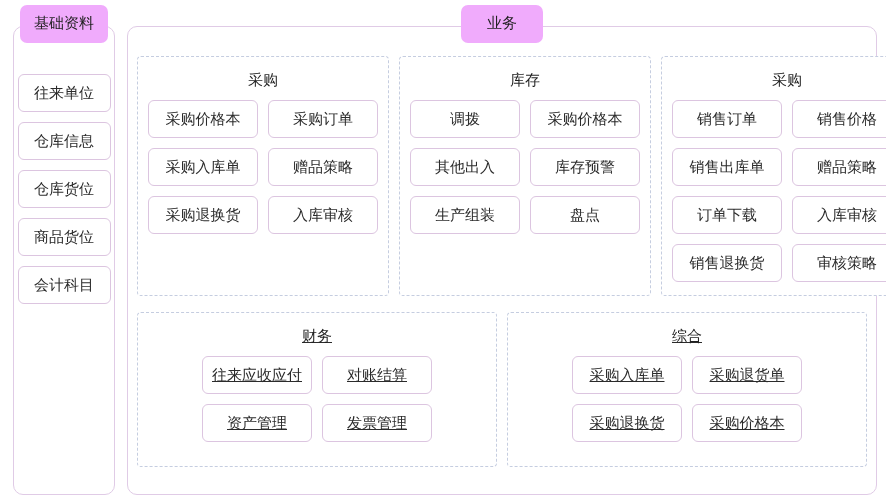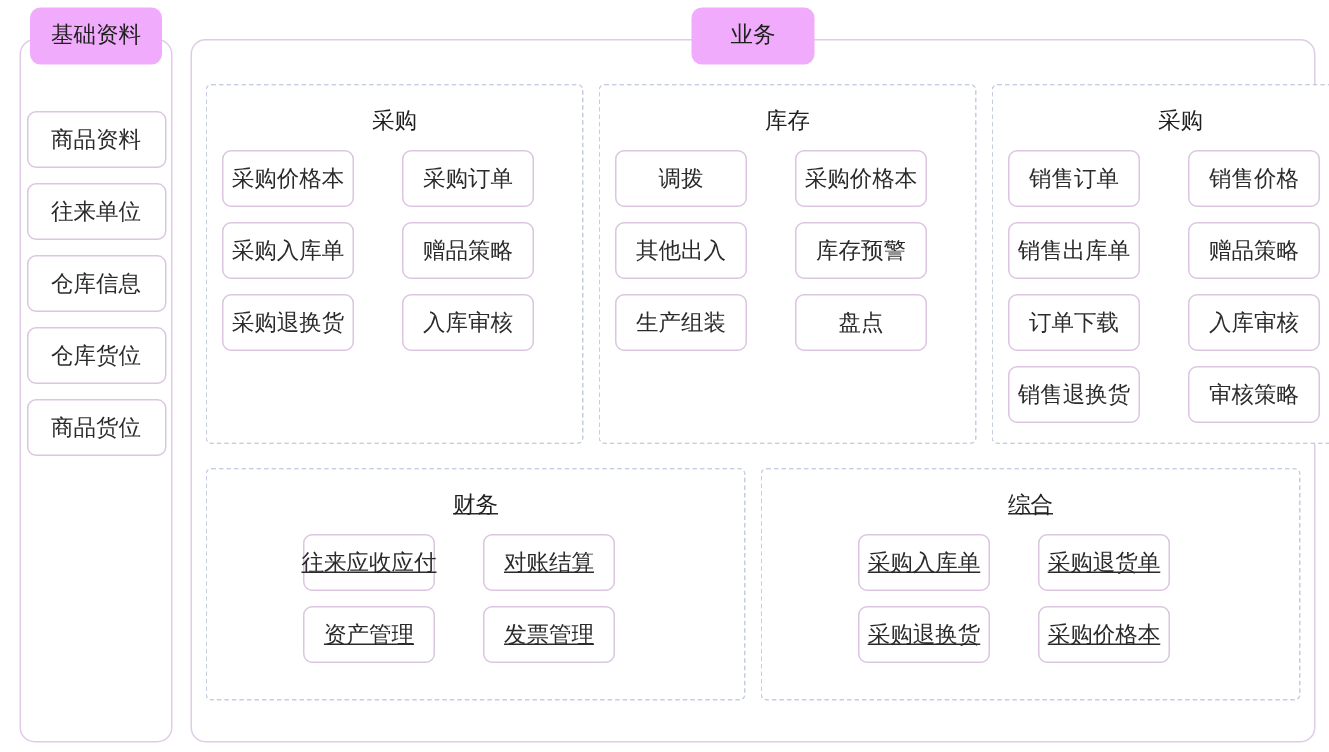--- a/index.html
+++ b/index.html
@@ -125,38 +125,38 @@
   }
 
   .group-items {
     display: grid;
     grid-template-columns: repeat(2, 110px);
     gap: 10px 10px;
     justify-content: center;
   }
 
   .group-chip {
-    width: 88px;
+    width: 110px;
     height: 38px;
   }
 </style>
 </head>
 <body>
 
 <div class="board">
 
   <section class="panel panel-sidebar">
     <div class="panel-tab left">基础资料</div>
 
     <div class="sidebar-body">
-      <div class="chip sidebar-chip">商品资料</div>
       <div class="chip sidebar-chip">往来单位</div>
       <div class="chip sidebar-chip">仓库信息</div>
       <div class="chip sidebar-chip">仓库货位</div>
       <div class="chip sidebar-chip">商品货位</div>
+      <div class="chip sidebar-chip">会计科目</div>
     </div>
   </section>
 
   <section class="panel panel-main">
     <div class="panel-tab center">业务</div>
 
     <div class="main-body">
 
       <div class="group-row top">
 

